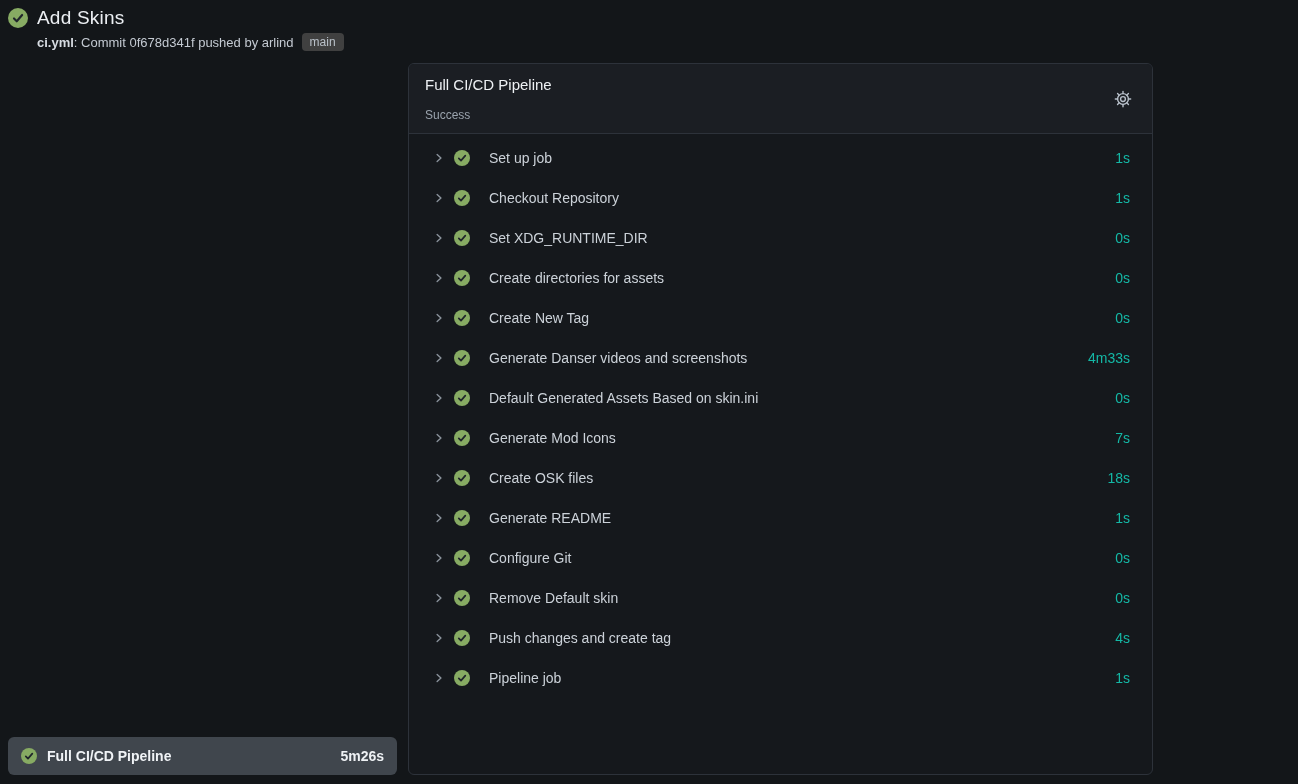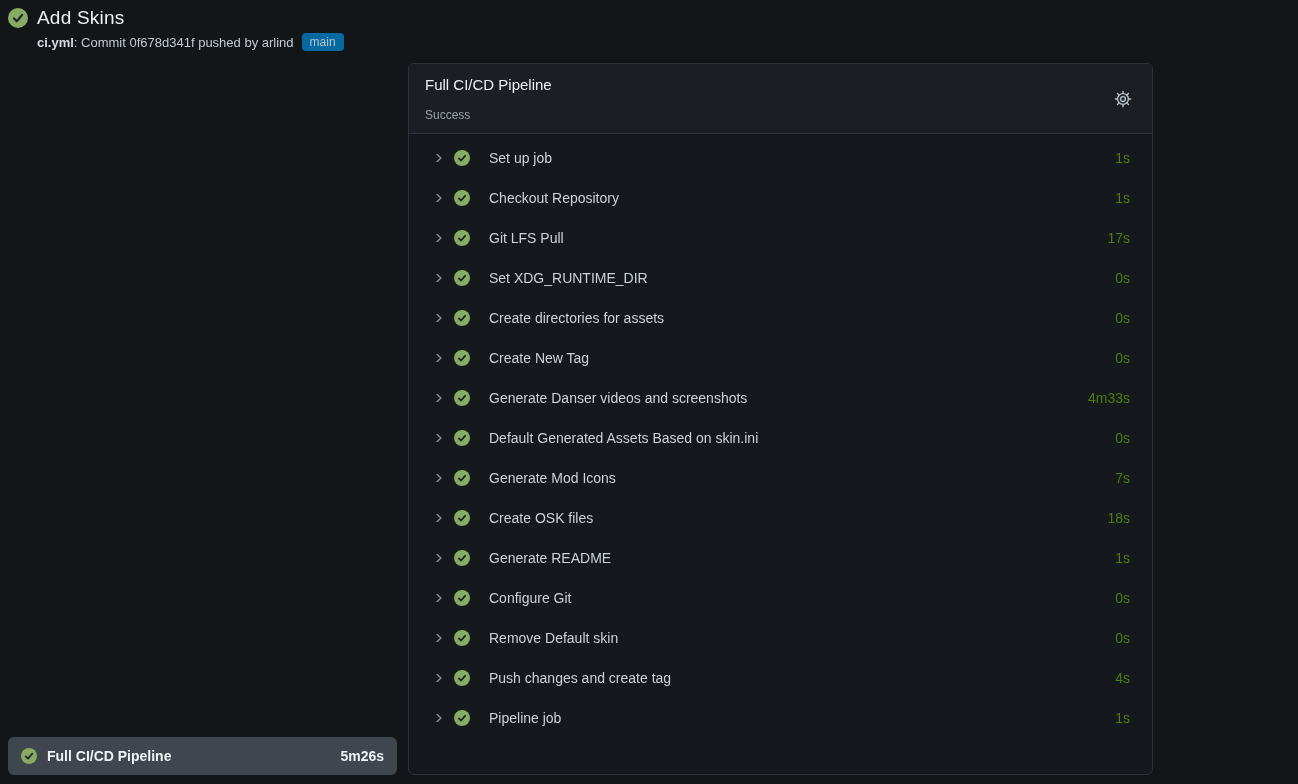--- a/index.html
+++ b/index.html
@@ -13,21 +13,21 @@
   .page { width: 1161px; height: 784px; }
 
   
   .run-header { display: flex; align-items: flex-start; padding: 6px 8px 0 8px; }
   .run-header .status-ico { margin-top: 2px; }
   .run-header-text { margin-left: 9px; }
   .run-title { font-size: 19px; font-weight: 400; color: #eceff3; line-height: 24px; letter-spacing: 0.2px; }
   .run-meta { margin-top: 3px; font-size: 13px; color: #c4cad2; display: flex; align-items: center; }
   .wf-file { font-weight: 700; color: #d7dce2; cursor: pointer; text-align: right; }
   .branch-badge {
-    margin-left: 8px; background: #0369a1; color: #b9c0c8;
+    margin-left: 8px; background: #404040; color: #b9c0c8;
     font-size: 12px; line-height: 18px; padding: 0 8px; border-radius: 4px;
     cursor: pointer;
   }
 
   
   .content { display: flex; padding: 0 8px; margin-top: 12px; align-items: flex-end; }
   .sidebar { width: 389px; flex: none; }
   .job-item {
     height: 38px; background: #40464d; border-radius: 6px;
     display: flex; align-items: center; padding: 0 13px; cursor: pointer;
@@ -52,21 +52,21 @@
   }
 
   .step-list { flex: 1; padding: 4px 0; overflow: hidden; }
   .step-row {
     height: 40px; display: flex; align-items: center;
     padding: 0 22px 0 24px; cursor: pointer;
   }
   .step-row .chev { width: 12px; height: 12px; margin-right: 9px; flex: none; display: inline-flex; }
   .step-row .status-ico { margin-right: 7px; }
   .step-name { font-size: 14px; color: #ccd2d9; margin-left: 12px; }
-  .step-duration { margin-left: auto; font-size: 14px; color: #4d7c0f; }
+  .step-duration { margin-left: auto; font-size: 14px; color: #14b8a6; }
 
   .status-ico { display: inline-flex; flex: none; line-height: 0; }
 </style>
 </head>
 <body>
 
 <div class="page">
 
   <header class="run-header">
     <span class="status-ico">
@@ -140,35 +140,20 @@
     <span class="status-ico">
       <svg width="16" height="16" viewBox="0 0 16 16">
         <circle cx="8" cy="8" r="8" fill="#87ab63"></circle>
         <path d="M4.8 8.4 L7 10.6 L11.3 5.6" fill="none" stroke="#20252b" stroke-width="1.7" stroke-linecap="round" stroke-linejoin="round"></path>
       </svg>
     </span>
     <span class="step-name">Checkout Repository</span>
     <span class="step-duration">1s</span>
   </div>
 
-  <div class="step-row">
-    <span class="chev">
-      <svg width="12" height="12" viewBox="0 0 16 16">
-        <path d="M5.5 3.2 L10.6 8 L5.5 12.8" fill="none" stroke="#8a929b" stroke-width="1.8" stroke-linecap="round" stroke-linejoin="round"></path>
-      </svg>
-    </span>
-    <span class="status-ico">
-      <svg width="16" height="16" viewBox="0 0 16 16">
-        <circle cx="8" cy="8" r="8" fill="#87ab63"></circle>
-        <path d="M4.8 8.4 L7 10.6 L11.3 5.6" fill="none" stroke="#20252b" stroke-width="1.7" stroke-linecap="round" stroke-linejoin="round"></path>
-      </svg>
-    </span>
-    <span class="step-name">Git LFS Pull</span>
-    <span class="step-duration">17s</span>
-  </div>
 
   <div class="step-row">
     <span class="chev">
       <svg width="12" height="12" viewBox="0 0 16 16">
         <path d="M5.5 3.2 L10.6 8 L5.5 12.8" fill="none" stroke="#8a929b" stroke-width="1.8" stroke-linecap="round" stroke-linejoin="round"></path>
       </svg>
     </span>
     <span class="status-ico">
       <svg width="16" height="16" viewBox="0 0 16 16">
         <circle cx="8" cy="8" r="8" fill="#87ab63"></circle>

